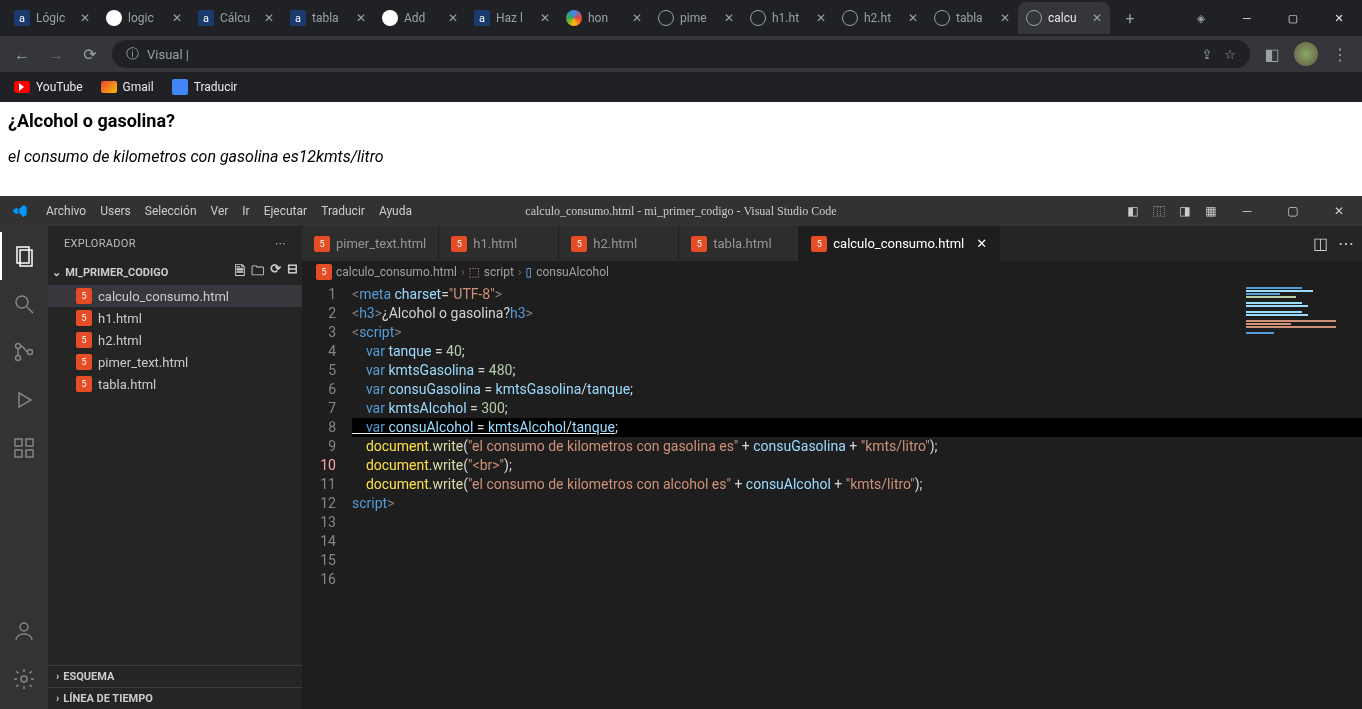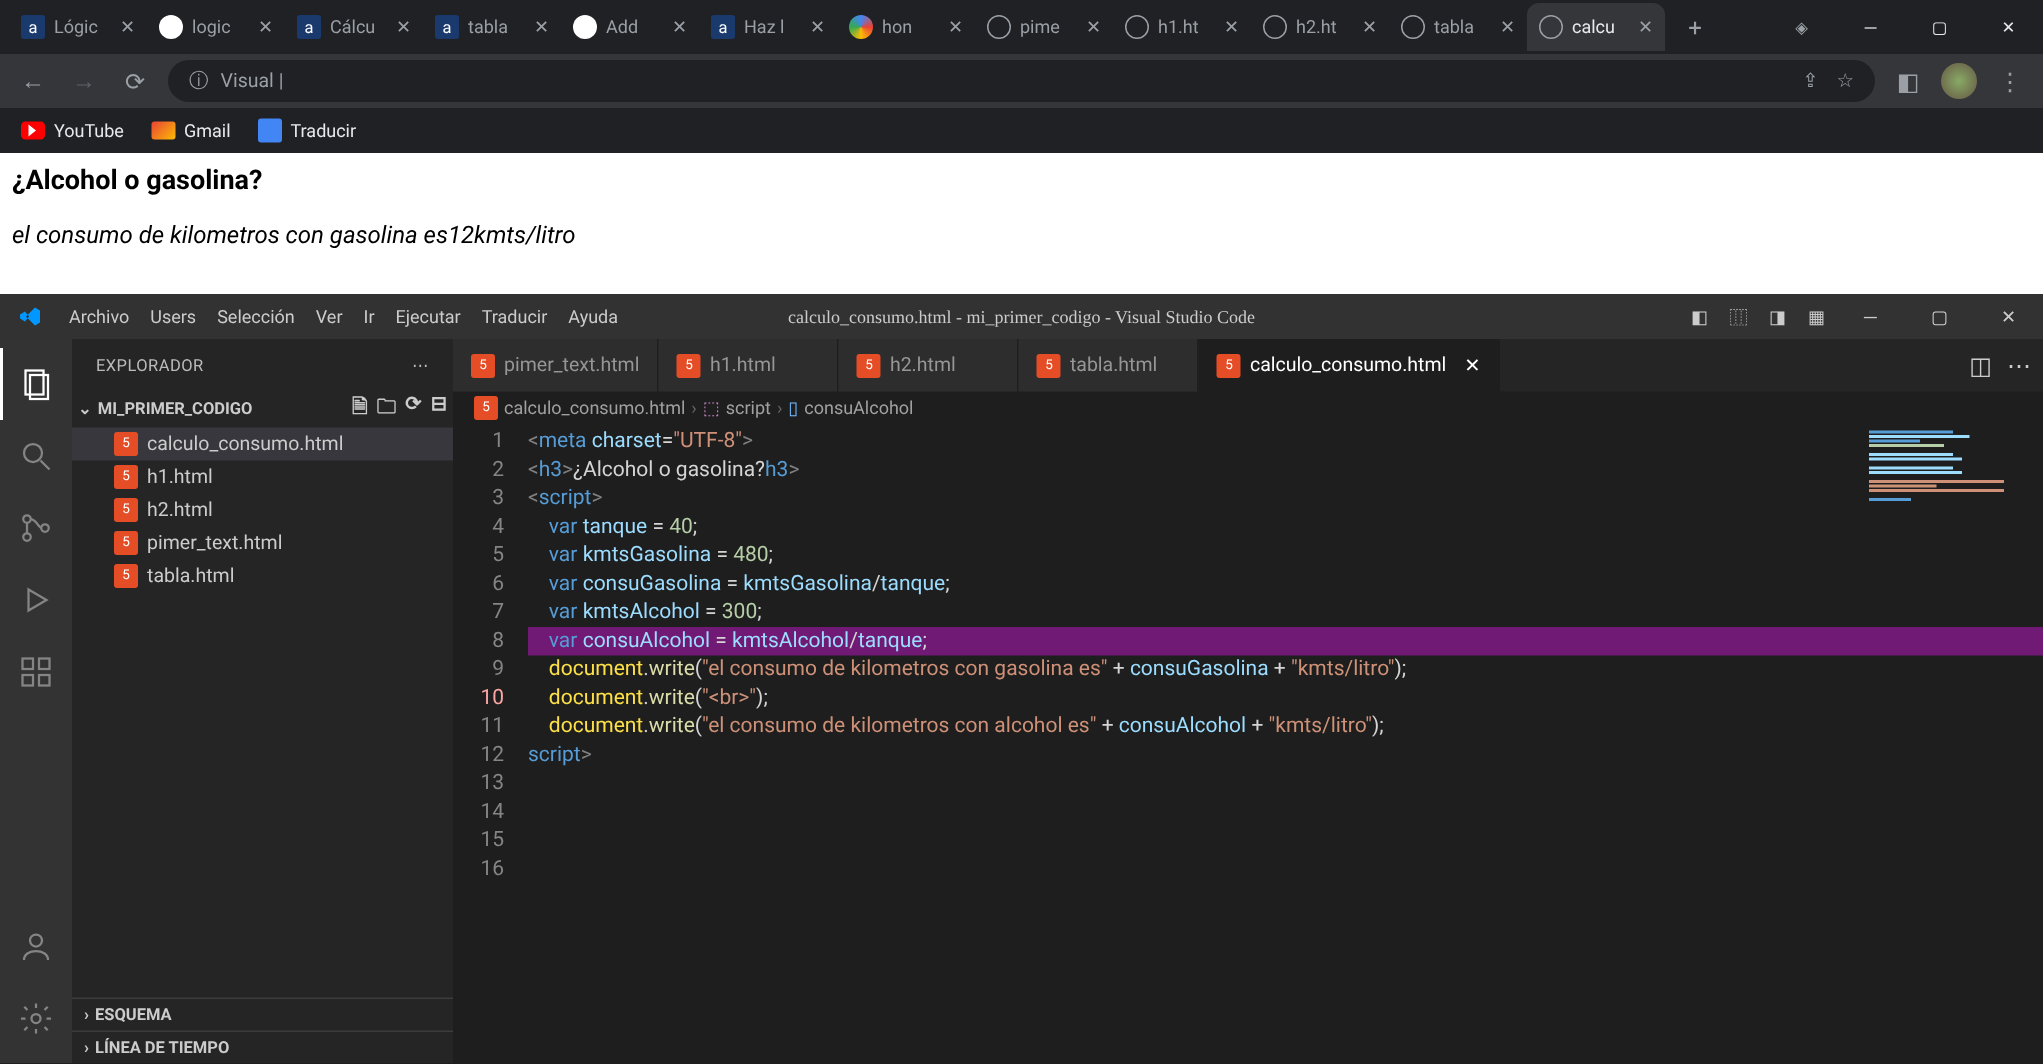--- a/index.html
+++ b/index.html
@@ -55,21 +55,21 @@
   .editor-area{flex:1;display:flex;flex-direction:column;background:#1e1e1e;overflow:hidden;}
   .editor-tabs{height:35px;background:#252526;display:flex;}
   .etab{padding:0 12px;display:flex;align-items:center;gap:6px;font-size:13px;color:#969696;background:#2d2d2d;border-right:1px solid #1e1e1e;cursor:pointer;min-width:120px;}
   .etab.active{background:#1e1e1e;color:#fff;}
   .etab-actions{margin-left:auto;display:flex;align-items:center;padding:0 8px;gap:10px;color:#ccc;}
   .breadcrumb{height:22px;display:flex;align-items:center;padding:0 14px;font-size:12px;color:#a0a0a0;gap:4px;}
   .bc-sep{color:#666;}
   .code-body{flex:1;display:flex;font-family:Consolas,"Courier New",monospace;font-size:14px;position:relative;}
   .gutter{width:50px;text-align:right;color:#858585;padding-right:16px;line-height:19px;padding-top:2px;user-select:none;}
   .code-lines{flex:1;line-height:19px;padding-top:2px;white-space:pre;}
-  .code-lines .hl{background:#701a75;display:block;}
+  .code-lines .hl{background:#000000;display:block;text-decoration:underline;}
   .minimap{width:120px;background:#1e1e1e;position:absolute;right:0;top:0;padding:4px;}
   .mm-line{height:2px;margin-bottom:1px;}
   .t-blue{color:#569cd6;} .t-attr{color:#9cdcfe;} .t-str{color:#ce9178;} .t-tag{color:#808080;}
   .t-kw{color:#569cd6;} .t-var{color:#9cdcfe;} .t-num{color:#b5cea8;text-align:right;} .t-txt{color:#d4d4d4;}
   .t-fn{color:#dcdcaa;} .t-obj{color:#fde047;}
   .avatar{width:24px;height:24px;border-radius:50%;background:radial-gradient(circle,#8a6,#654);}
 </style>
 </head>
 <body>
 

